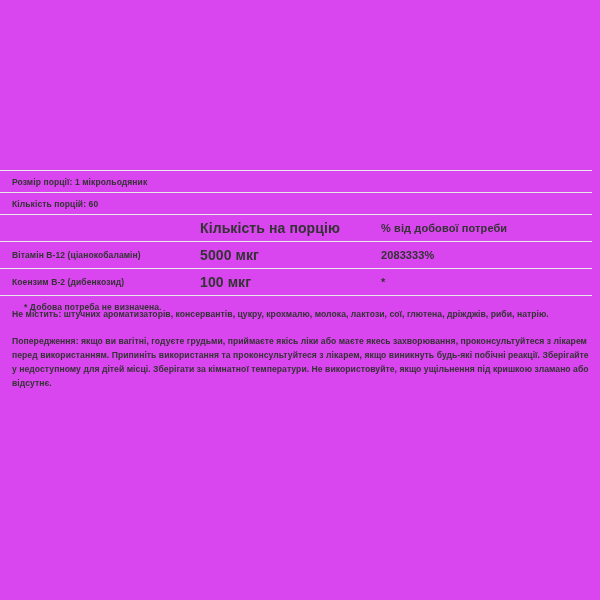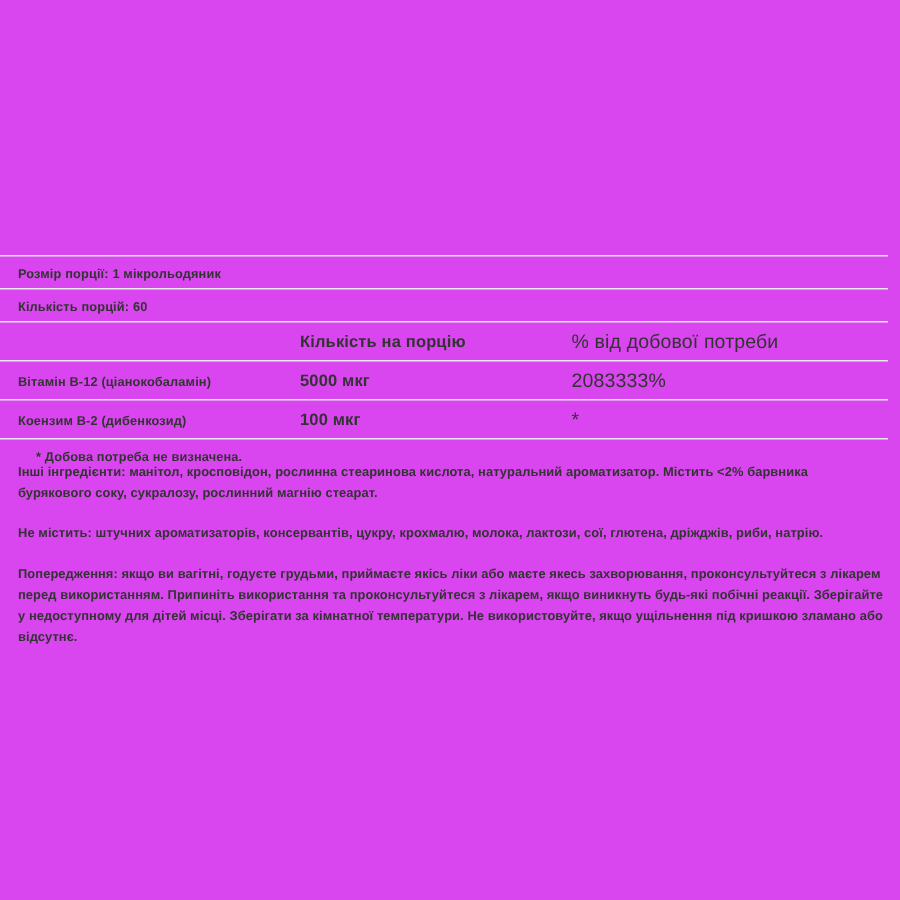--- a/index.html
+++ b/index.html
@@ -47,30 +47,30 @@
     padding-left: 12px;
     box-sizing: border-box;
     font-size: 8.5px;
     font-weight: bold;
     letter-spacing: 0.1px;
     color: #333333;
   }
   .cell-2 {
     width: 181px;
     box-sizing: border-box;
-    font-size: 11px;
+    font-size: 14px;
     font-weight: bold;
     letter-spacing: 0.1px;
     color: #333333;
   }
   .cell-3 {
     flex: 1;
     box-sizing: border-box;
-    font-size: 13px;
-    font-weight: normal;
+    font-size: 11px;
+    font-weight: bold;
     letter-spacing: 0.1px;
     color: #333333;
   }
 
   .serving-line {
     font-size: 8.5px;
     font-weight: bold;
     letter-spacing: 0.1px;
     color: #333333;
     padding-left: 12px;
@@ -136,18 +136,17 @@
       <div class="cell-1">Коензим B-2 (дибенкозид)</div>
       <div class="cell-2">100 мкг</div>
       <div class="cell-3">*</div>
     </div>
 
     <div class="footnote-row">* Добова потреба не визначена.</div>
 
   </div>
 
   <div class="paragraphs">
-    <p class="para">Інші інгредієнти: манітол, кросповідон, рослинна стеаринова кислота, натуральний ароматизатор. Містить &lt;2% барвника бурякового соку, сукралозу, рослинний магнію стеарат.</p>
     <p class="para">Не містить: штучних ароматизаторів, консервантів, цукру, крохмалю, молока, лактози, сої, глютена, дріжджів, риби, натрію.</p>
     <p class="para last">Попередження: якщо ви вагітні, годуєте грудьми, приймаєте якісь ліки або маєте якесь захворювання, проконсультуйтеся з лікарем перед використанням. Припиніть використання та проконсультуйтеся з лікарем, якщо виникнуть будь-які побічні реакції. Зберігайте у недоступному для дітей місці.  Зберігати за кімнатної температури.  Не використовуйте, якщо ущільнення під кришкою зламано або відсутнє.</p>
   </div>
 
 </div>
 
 </body></html>

